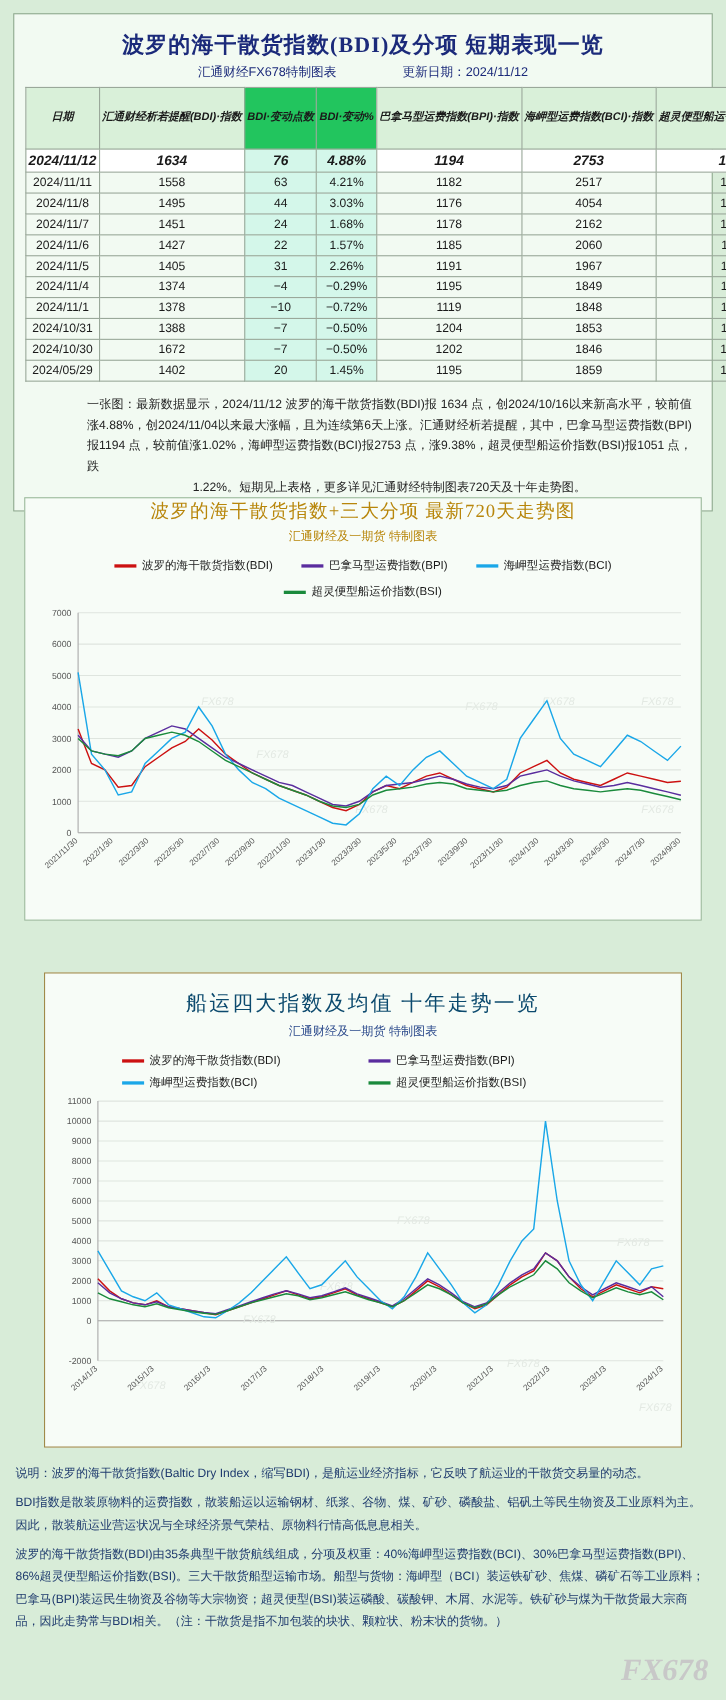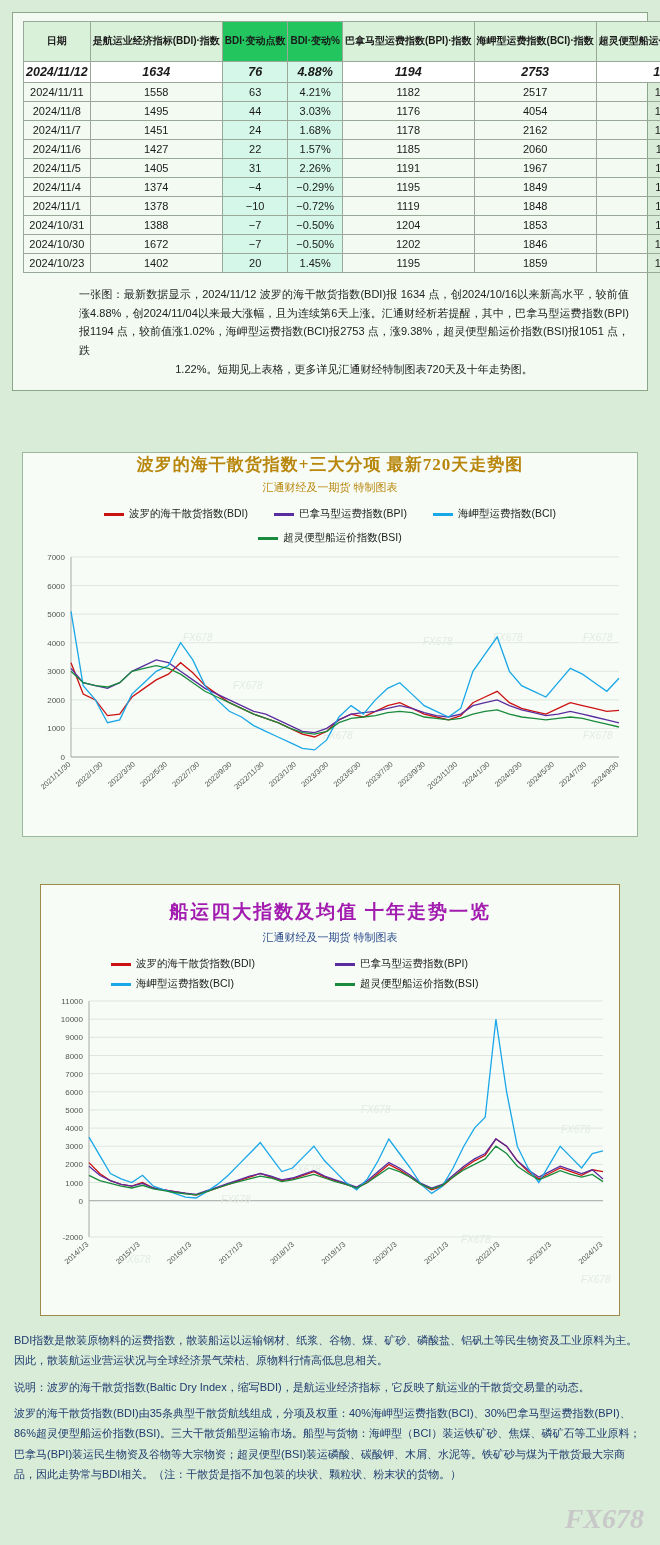--- a/index.html
+++ b/index.html
@@ -47,21 +47,22 @@
     border: 1px solid #9aa89a;
     text-align: center;
     padding: 3px 2px;
     white-space: nowrap;
   }
   table.bdi thead th {
     background: #d9f0d9;
     font-weight: bold;
     font-size: 10px;
     line-height: 1.25;
-    height: 40px;
+    height: 56px;
+    font-style: italic;
   }
   table.bdi thead th.hl {
     background: #22c55e;
   }
   table.bdi td.hl {
     background: #d4f7ea;
   }
   table.bdi tr.first td {
     font-weight: bold;
     font-size: 12.5px;
@@ -83,21 +84,21 @@
   
   #chart720 {
     position: absolute;
     left: 22px; top: 452px; width: 616px; height: 385px;
     background: #f7fcf7;
     border: 1px solid #9ab89a;
   }
   .c-title {
     text-align:center;
     font-family:"Liberation Serif", serif;
-    font-weight:bold;
+    font-weight:normal;
     color:#b8860b;
     font-size:17px;
     letter-spacing:1px;
   }
   .c-sub {
     text-align:center;
     color:#b8860b;
     font-size:11px;
     padding-top:4px;
   }
@@ -115,22 +116,22 @@
   
   #chart10y {
     position: absolute;
     left: 40px; top: 884px; width: 580px; height: 432px;
     background: #f7fcf7;
     border: 1px solid #a08a4a;
   }
   .c-title2 {
     text-align:center;
     font-family:"Liberation Serif", serif;
-    font-weight:bold;
-    color:#a21caf;
+    font-weight:normal;
+    color:#0c4a6e;
     font-size:19px;
     padding-top:14px;
     letter-spacing:2px;
   }
   .c-sub2 { text-align:center; color:#2c4a8c; font-size:11px; padding-top:5px; }
   .legend2 {
     display:grid;
     grid-template-columns: 1fr 1fr;
     gap:6px 10px;
     padding:12px 70px 2px 70px;
@@ -158,25 +159,30 @@
     font-size:28px;
     color:#c8c8c8;
   }
 
   svg text { font-family:"Liberation Sans", sans-serif; }
 </style>
 </head>
 <body>
 
 <div id="table-panel">
+  <div class="tbl-title">波罗的海干散货指数(BDI)及分项  短期表现一览</div>
+  <div class="tbl-subrow">
+    <span>汇通财经FX678特制图表</span>
+    <span>更新日期：2024/11/12</span>
+  </div>
   <table class="bdi">
     <thead>
       <tr>
         <th>日期</th>
-        <th>是航运业经济指标(BDI)·指数</th>
+        <th>汇通财经析若提醒(BDI)·指数</th>
         <th class="hl">BDI·变动点数</th>
         <th class="hl">BDI·变动%</th>
         <th>巴拿马型运费指数(BPI)·指数</th>
         <th>海岬型运费指数(BCI)·指数</th>
         <th>超灵便型船运价指数(BSI)·指数</th>
       </tr>
     </thead>
     <tbody id="tbl-body">
         <tr class="first">
           <td class="date">2024/11/12</td>
@@ -262,21 +268,21 @@
         <tr>
           <td class="date">2024/10/30</td>
           <td>1672</td>
           <td class="hl">−7</td>
           <td class="hl">−0.50%</td>
           <td>1202</td>
           <td>1846</td>
           <td>1207</td>
         </tr>
         <tr>
-          <td class="date">2024/10/23</td>
+          <td class="date">2024/05/29</td>
           <td>1402</td>
           <td class="hl">20</td>
           <td class="hl">1.45%</td>
           <td>1195</td>
           <td>1859</td>
           <td>1221</td>
         </tr>
       </tbody>
   </table>
   <div class="note">
@@ -426,17 +432,17 @@
         <text x="305.0" y="252" font-size="7.5" fill="#555" text-anchor="end" transform="rotate(-42 305.0 252)">2019/1/3</text>
         <text x="356.4" y="252" font-size="7.5" fill="#555" text-anchor="end" transform="rotate(-42 356.4 252)">2020/1/3</text>
         <text x="407.8" y="252" font-size="7.5" fill="#555" text-anchor="end" transform="rotate(-42 407.8 252)">2021/1/3</text>
         <text x="459.2" y="252" font-size="7.5" fill="#555" text-anchor="end" transform="rotate(-42 459.2 252)">2022/1/3</text>
         <text x="510.6" y="252" font-size="7.5" fill="#555" text-anchor="end" transform="rotate(-42 510.6 252)">2023/1/3</text>
         <text x="562.0" y="252" font-size="7.5" fill="#555" text-anchor="end" transform="rotate(-42 562.0 252)">2024/1/3</text>
       </svg></div>
 </div>
 
 <div id="footer">
+  <p>说明：波罗的海干散货指数(Baltic Dry Index，缩写BDI)，是航运业经济指标，它反映了航运业的干散货交易量的动态。</p>
   <p>BDI指数是散装原物料的运费指数，散装船运以运输钢材、纸浆、谷物、煤、矿砂、磷酸盐、铝矾土等民生物资及工业原料为主。因此，散装航运业营运状况与全球经济景气荣枯、原物料行情高低息息相关。</p>
-  <p>说明：波罗的海干散货指数(Baltic Dry Index，缩写BDI)，是航运业经济指标，它反映了航运业的干散货交易量的动态。</p>
   <p>波罗的海干散货指数(BDI)由35条典型干散货航线组成，分项及权重：40%海岬型运费指数(BCI)、30%巴拿马型运费指数(BPI)、86%超灵便型船运价指数(BSI)。三大干散货船型运输市场。船型与货物：海岬型（BCI）装运铁矿砂、焦煤、磷矿石等工业原料；巴拿马(BPI)装运民生物资及谷物等大宗物资；超灵便型(BSI)装运磷酸、碳酸钾、木屑、水泥等。铁矿砂与煤为干散货最大宗商品，因此走势常与BDI相关。（注：干散货是指不加包装的块状、颗粒状、粉末状的货物。）</p>
 </div>
 <div class="wm">FX678</div>
 
 </body></html>

